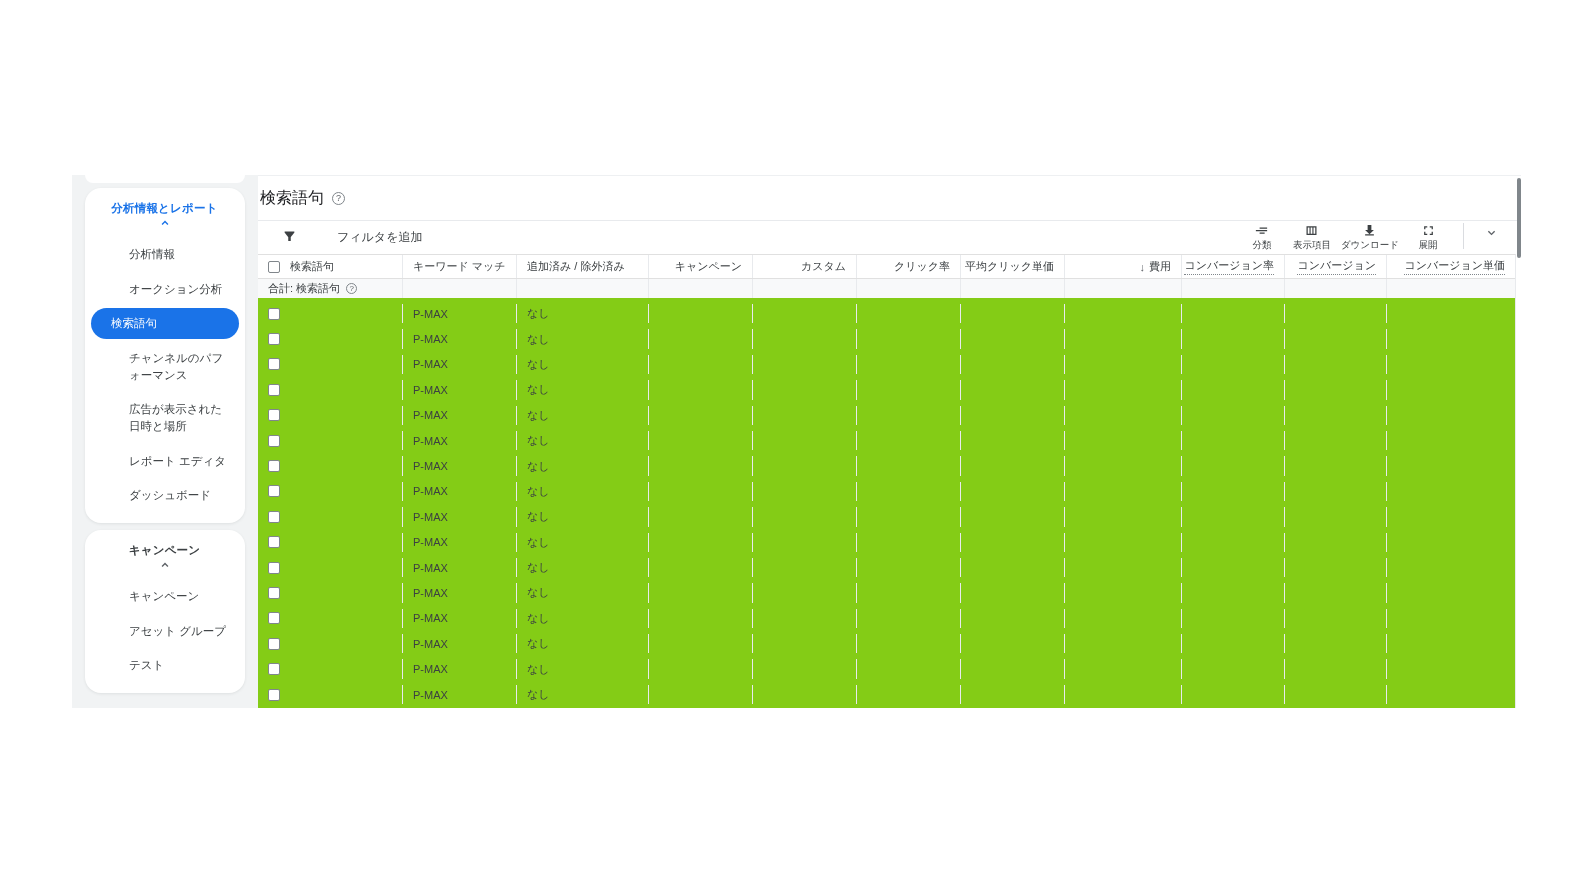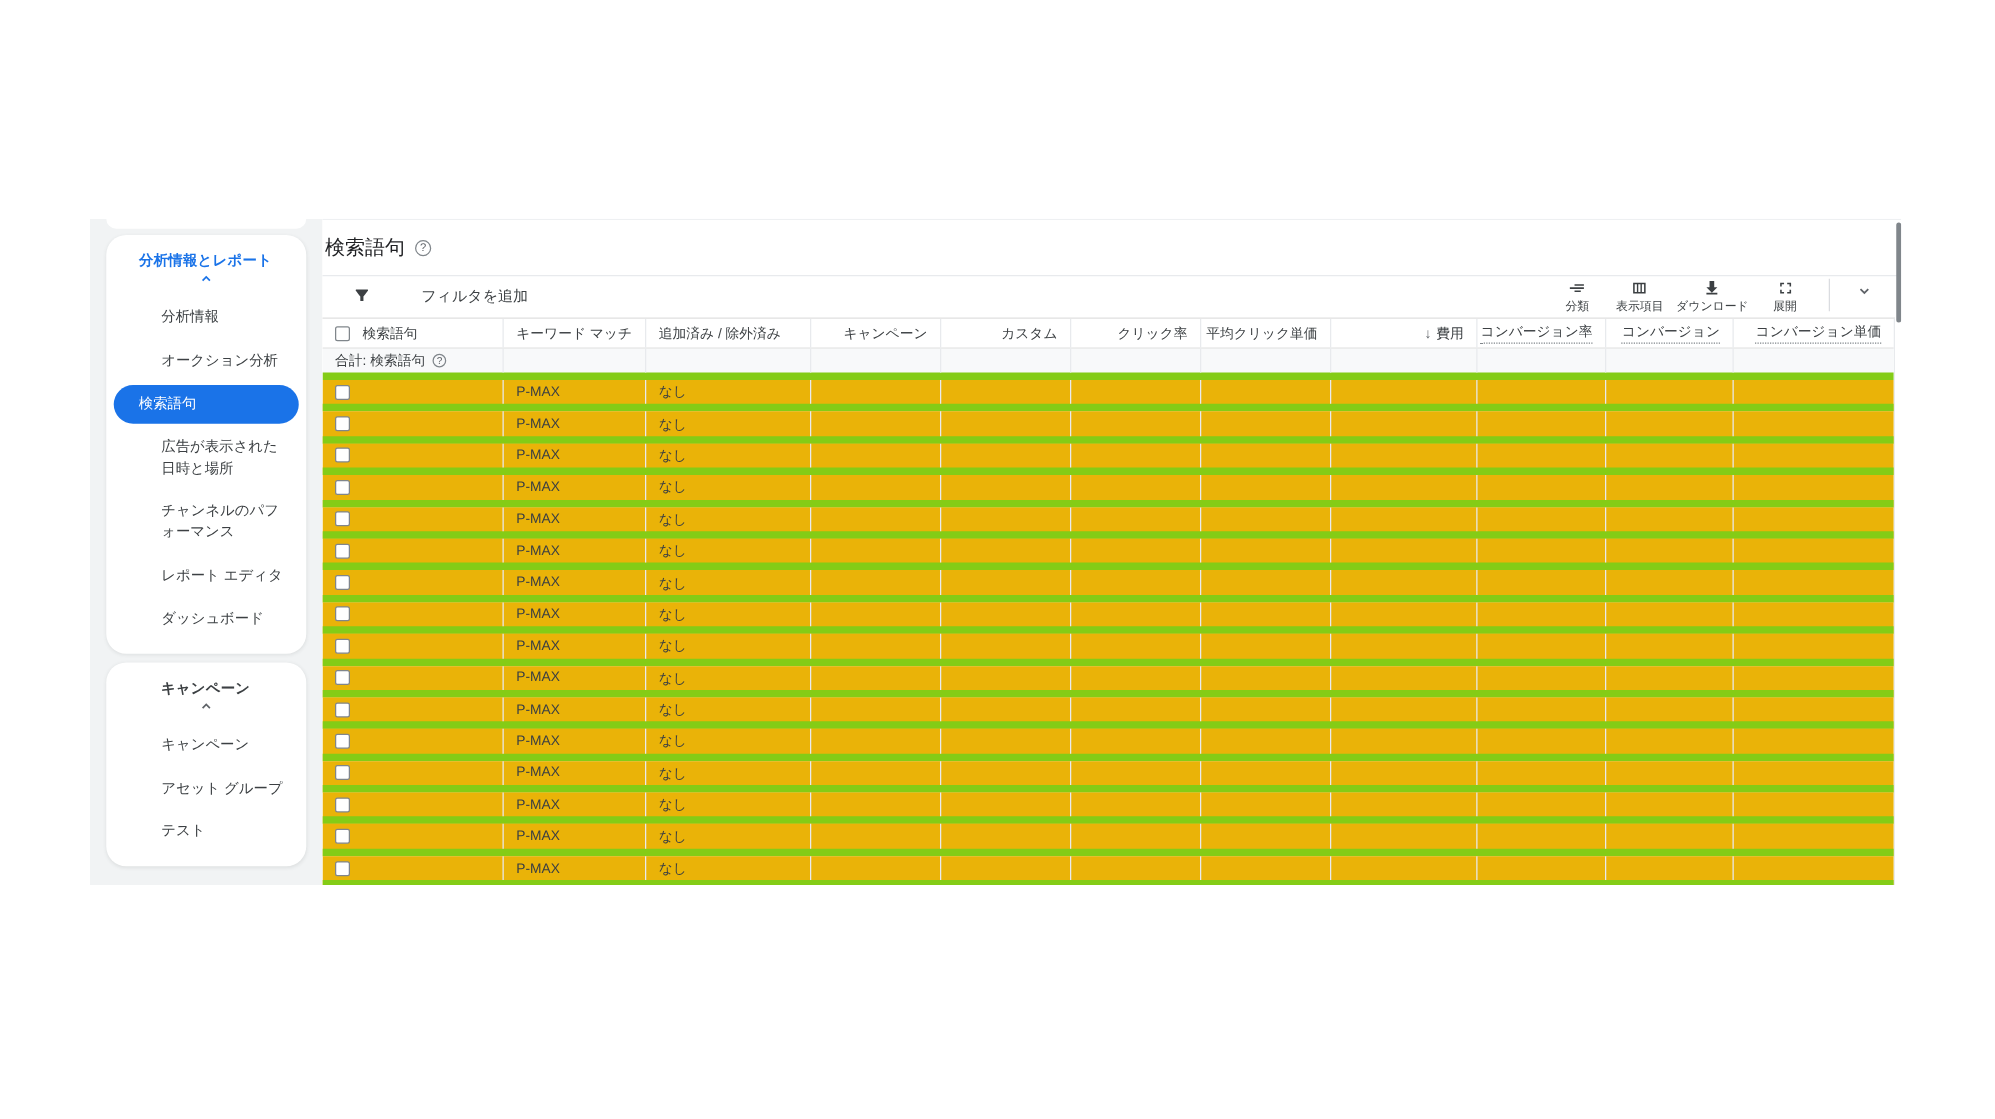--- a/index.html
+++ b/index.html
@@ -73,21 +73,21 @@
   .grid > div + div { border-left:1px solid #e8eaed; }
   .thead { height:24px; border-bottom:1px solid #e0e0e0; }
   .th { font-size:11px; color:#3c4043; display:flex; align-items:center; padding:0 10px;
     white-space:nowrap; overflow:hidden; }
   .th.num, .td.num { justify-content:flex-end; text-align:right; }
   .dashed { border-bottom:1px dotted #80868b; padding-bottom:1px; }
   .sort-arrow { color:#5f6368; margin-right:4px; font-size:11px; }
   .total-row { height:25px; background:#f8f9fa; }
   .td { font-size:11px; color:#3c4043; display:flex; align-items:center; padding:0 10px;
     white-space:nowrap; overflow:hidden; }
-  .row { height:25.4px; background:#eab308; }
+  .row { height:25.4px; background:#84cc16; }
   .checkbox { width:12px; height:12px; border:1.5px solid #80868b; border-radius:2px;
     background:#fff; display:inline-block; flex:0 0 auto; cursor:pointer; }
   .th .checkbox { margin-right:10px; }
 
   .scroll-thumb { position:absolute; right:0; top:2px; width:4px; height:80px;
     background:#80868b; border-radius:2px; }
 </style>
 </head>
 <body>
 
@@ -108,24 +108,24 @@
       <div class="nav-item">
         <span>分析情報</span>
       </div>
       <div class="nav-item">
         <span>オークション分析</span>
       </div>
       <div class="nav-item selected">
         <span>検索語句</span>
       </div>
       <div class="nav-item">
+        <span>チャンネルのパフォーマンス</span>
+      </div>
+      <div class="nav-item">
         <span>広告が表示された日時と場所</span>
-      </div>
-      <div class="nav-item">
-        <span>チャンネルのパフォーマンス</span>
       </div>
       <div class="nav-item">
         <span>レポート エディタ</span>
       </div>
       <div class="nav-item">
         <span>ダッシュボード</span>
       </div>
     </div>
 
     <div class="nav-card">

